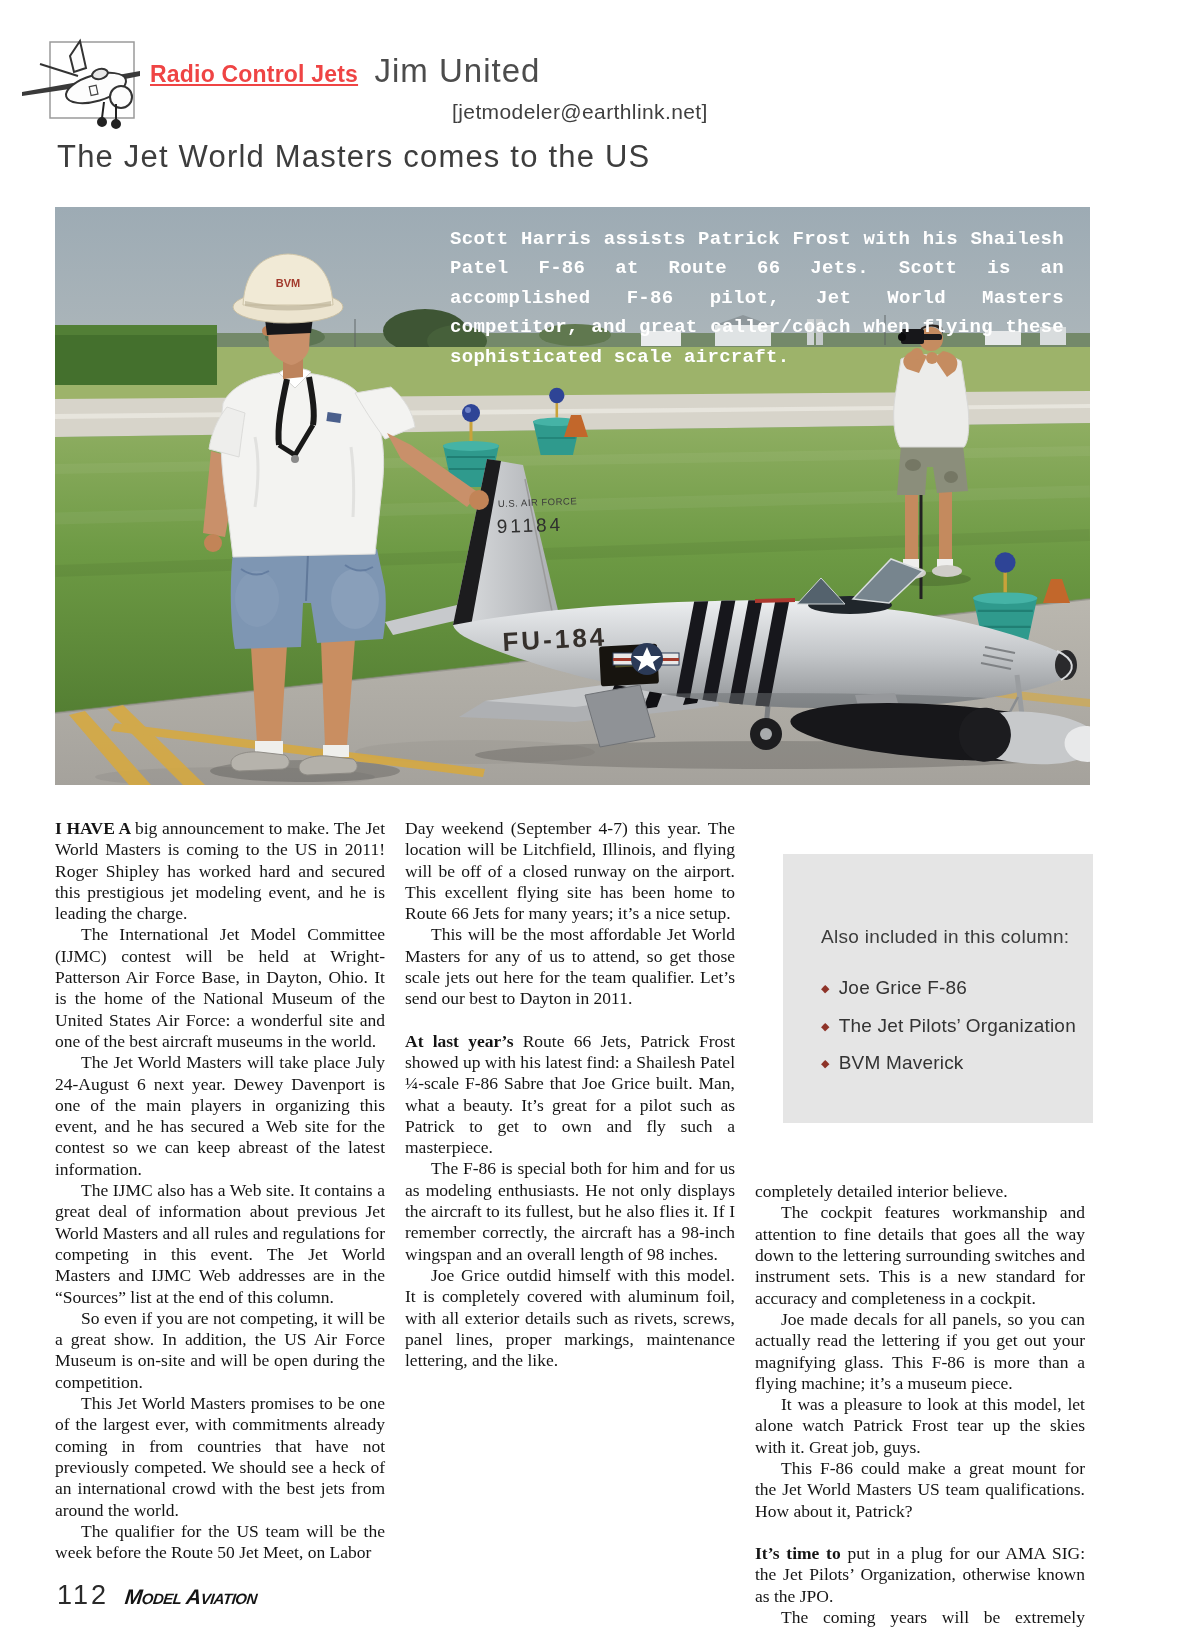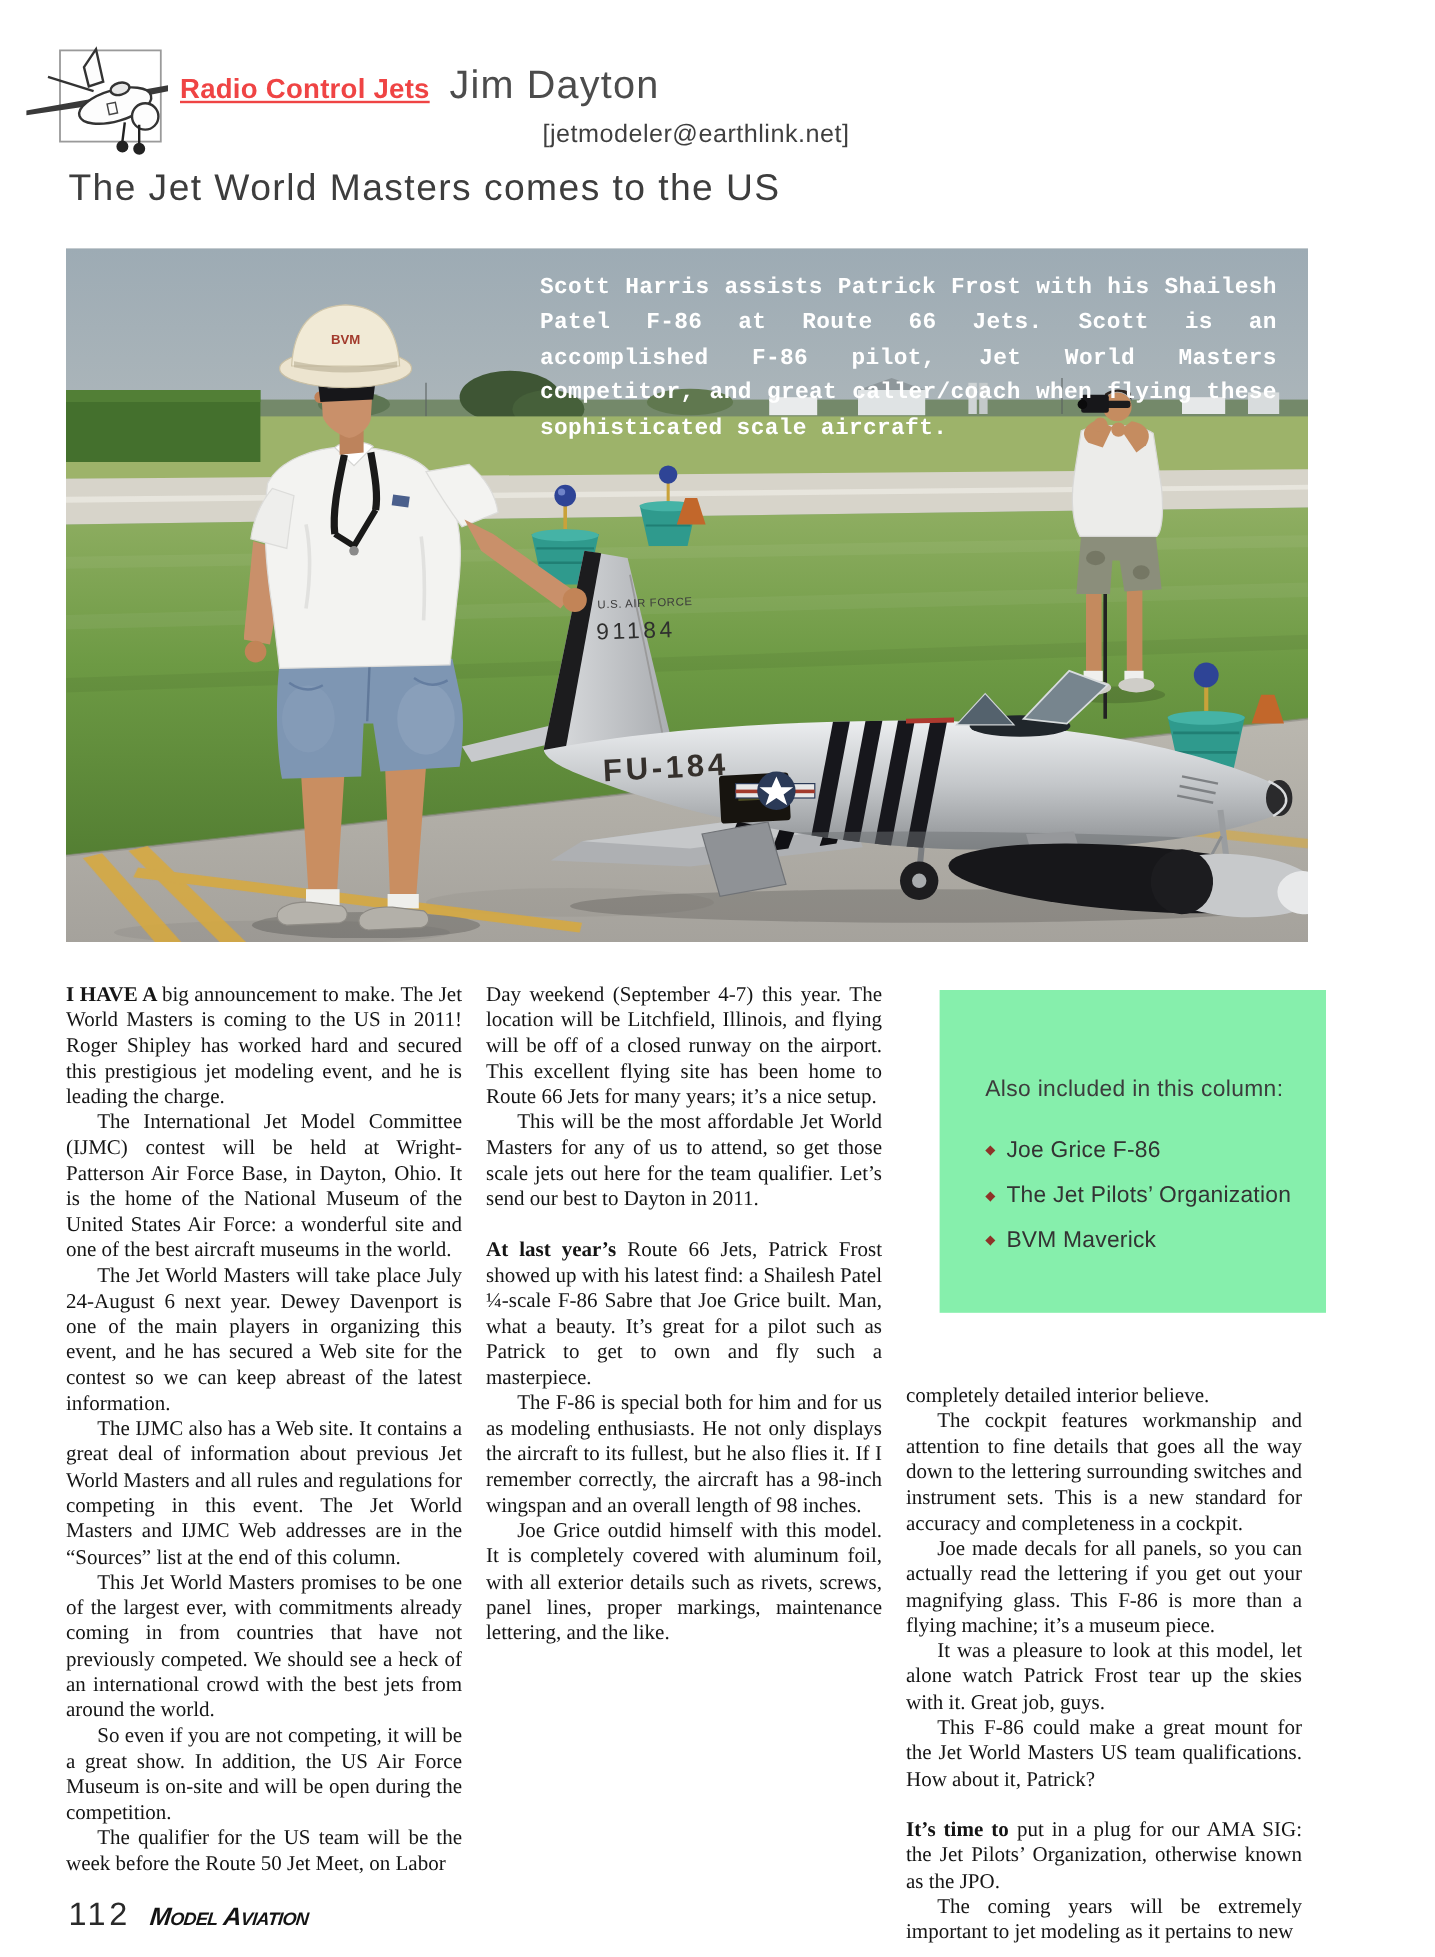--- a/index.html
+++ b/index.html
@@ -23,22 +23,22 @@
            font-family:Liberation Mono, monospace;font-weight:bold;font-size:19px;
            line-height:1.55;text-align:justify;letter-spacing:.3px;margin-left:20px;}
   
   .cols{position:absolute;left:55px;top:818px;width:1030px;display:flex;gap:20px;}
   .col{width:330px;font-size:17.5px;line-height:21.3px;}
   .col p{margin:0;text-align:justify;}
   .col p.indent{text-indent:26px;}
   .col p.gap{margin-top:21px;}
   .lead{font-weight:bold;}
   
-  .sidebox{width:268px;margin:7px 0 58px 28px;background:#86efac;
-           padding:72px 16px 34px 38px;font-family:"Liberation Sans", sans-serif;}
+  .sidebox{width:268px;margin:36px 0 58px 28px;background:#e5e5e5;
+           padding:72px 4px 34px 38px;font-family:"Liberation Sans", sans-serif;}
   .sidebox h3{margin:0 0 30px 0;font-size:19px;font-weight:normal;color:#3c3c3c;letter-spacing:.3px;}
   .sidebox ul{list-style:none;margin:0;padding:0;}
   .sidebox li{font-size:19px;color:#333;margin-bottom:15px;letter-spacing:.2px;}
   .sidebox .blt{color:#8e3328;font-size:11px;margin-right:9px;vertical-align:2px;}
   
   .footer{position:absolute;left:57px;top:1580px;display:flex;align-items:baseline;gap:16px;}
   .pagenum{font-family:"Liberation Sans", sans-serif;font-size:27px;color:#2a2a2a;letter-spacing:3px;}
   .maglogo{font-family:"Liberation Sans", sans-serif;font-weight:bold;font-style:italic;
            transform:skewX(-6deg);color:#141414;letter-spacing:-.5px;font-size:21px;
            font-variant:small-caps;}
@@ -62,21 +62,21 @@
       <circle cx="82" cy="88" r="4" fill="#222"></circle>
         <circle cx="96" cy="90" r="4" fill="#222"></circle>
     </g>
     <rect x="70" y="52" width="7" height="9" fill="none" stroke="#444" stroke-width="1.2" transform="rotate(-12 73 56)"></rect>
     <line x1="20" y1="30" x2="58" y2="42" stroke="#333" stroke-width="2"></line>
   </svg>
 </div>
 
 <div class="mast">
   <span class="colname">Radio Control Jets</span>
-  <span class="author">Jim Dayton</span>
+  <span class="author">Jim United</span>
 </div>
 <div class="email">[jetmodeler@earthlink.net]</div>
 
 <h1 class="title" style="font-weight:normal;margin:0;">The Jet World Masters comes to the US</h1>
 
 <div class="photo">
   <svg width="1035" height="578" viewBox="0 0 1035 578">
     <defs>
       <linearGradient id="sky" x1="0" y1="0" x2="0" y2="1">
         <stop offset="0" stop-color="#9dabb4"></stop>
@@ -345,22 +345,22 @@
   </svg>
   <div class="caption">Scott Harris assists Patrick Frost with his Shailesh Patel F-86 at Route 66 Jets. Scott is an accomplished F-86 pilot, Jet World Masters competitor, and great caller/coach when flying these sophisticated scale aircraft.</div>
 </div>
 
 <div class="cols">
   <div class="col">
       <p><strong class="lead">I HAVE A </strong>big announcement to make. The Jet World Masters is coming to the US in 2011! Roger Shipley has worked hard and secured this prestigious jet modeling event, and he is leading the charge.</p>
       <p class="indent">The International Jet Model Committee (IJMC) contest will be held at Wright-Patterson Air Force Base, in Dayton, Ohio. It is the home of the National Museum of the United States Air Force: a wonderful site and one of the best aircraft museums in the world.</p>
       <p class="indent">The Jet World Masters will take place July 24-August 6 next year. Dewey Davenport is one of the main players in organizing this event, and he has secured a Web site for the contest so we can keep abreast of the latest information.</p>
       <p class="indent">The IJMC also has a Web site. It contains a great deal of information about previous Jet World Masters and all rules and regulations for competing in this event. The Jet World Masters and IJMC Web addresses are in the “Sources” list at the end of this column.</p>
+      <p class="indent">So even if you are not competing, it will be a great show. In addition, the US Air Force Museum is on-site and will be open during the competition.</p>
       <p class="indent">This Jet World Masters promises to be one of the largest ever, with commitments already coming in from countries that have not previously competed. We should see a heck of an international crowd with the best jets from around the world.</p>
-      <p class="indent">So even if you are not competing, it will be a great show. In addition, the US Air Force Museum is on-site and will be open during the competition.</p>
       <p class="indent">The qualifier for the US team will be the week before the Route 50 Jet Meet, on Labor</p>
     </div>
   <div class="col">
       <p>Day weekend (September 4-7) this year. The location will be Litchfield, Illinois, and flying will be off of a closed runway on the airport. This excellent flying site has been home to Route 66 Jets for many years; it’s a nice setup.</p>
       <p class="indent">This will be the most affordable Jet World Masters for any of us to attend, so get those scale jets out here for the team qualifier. Let’s send our best to Dayton in 2011.</p>
       <p class="gap"><strong class="lead">At last year’s </strong>Route 66 Jets, Patrick Frost showed up with his latest find: a Shailesh Patel ¼-scale F-86 Sabre that Joe Grice built. Man, what a beauty. It’s great for a pilot such as Patrick to get to own and fly such a masterpiece.</p>
       <p class="indent">The F-86 is special both for him and for us as modeling enthusiasts. He not only displays the aircraft to its fullest, but he also flies it. If I remember correctly, the aircraft has a 98-inch wingspan and an overall length of 98 inches.</p>
       <p class="indent">Joe Grice outdid himself with this model. It is completely covered with aluminum foil, with all exterior details such as rivets, screws, panel lines, proper markings, maintenance lettering, and the like.</p>
     </div>
   <div class="col">

